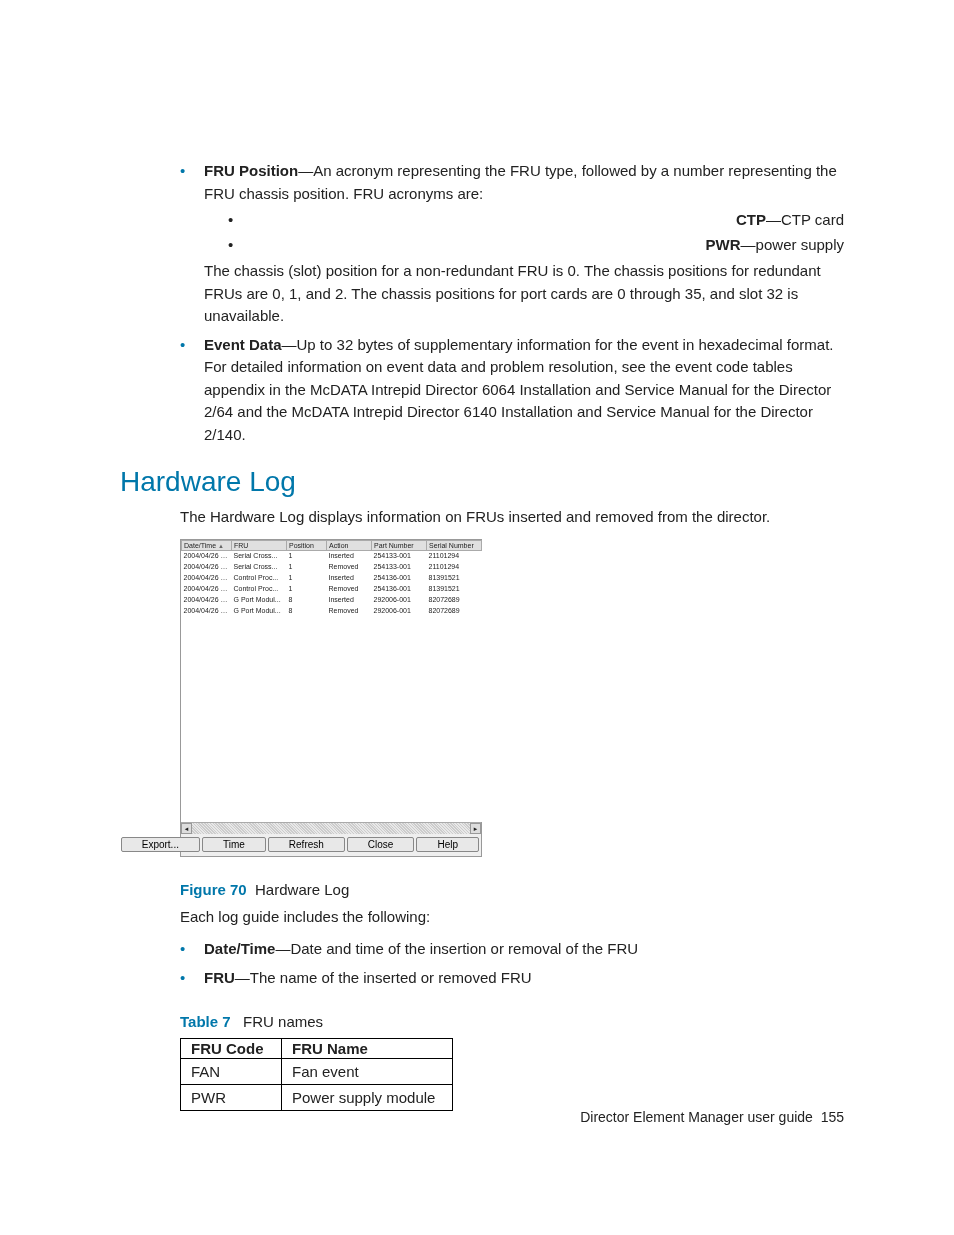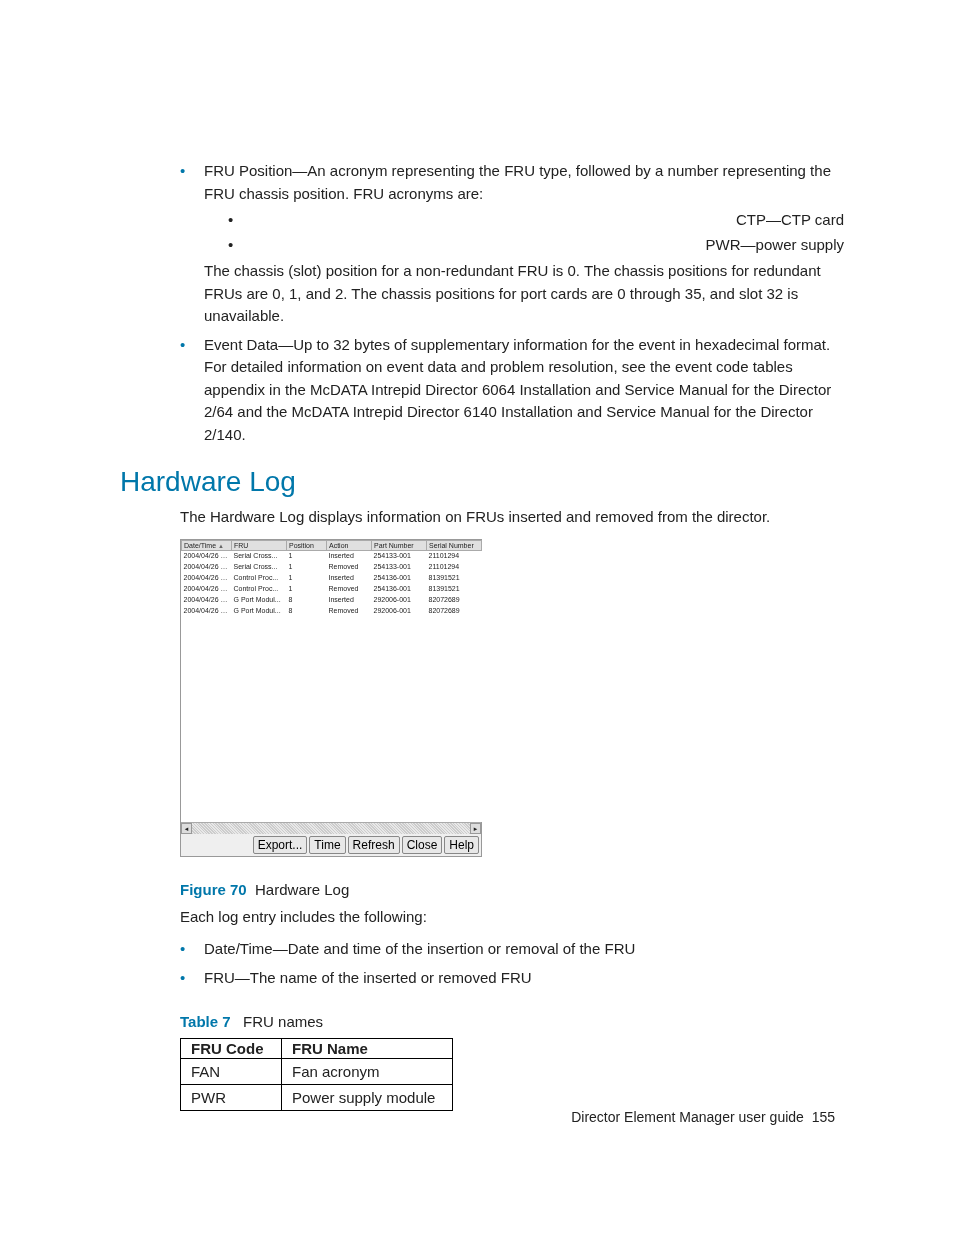--- a/index.html
+++ b/index.html
@@ -49,21 +49,21 @@
     line-height: 1.5;
   }
   ul.level2 > li::before {
     content: "•";
     color: #222;
     position: absolute;
     left: 0;
     top: 0;
     font-size: 15px;
   }
-  .bold { font-weight: normal; }
+  .bold { font-weight: bold; }
   .italic { }
   
   h2.section {
     color: #0077aa;
     font-weight: normal;
     font-size: 28px;
     margin: 20px 0 8px 0;
   }
   .body-text {
     margin: 0 0 10px 60px;
@@ -141,22 +141,22 @@
   .hwlog-buttons {
     height: 20px;
     display: flex;
     justify-content: flex-end;
     align-items: center;
     padding: 1px 2px;
     gap: 2px;
     background: #efefef;
   }
   .hwlog-buttons button {
-    font-size: 12px;
-    padding: 1px 4px;
+    font-size: 10px;
+    padding: 1px 20px;
     background: #e8e8e8;
     border: 1px solid #888;
     border-radius: 2px;
     cursor: pointer;
   }
   .sort-arrow { font-size: 6px; color: #666; }
   
   
   table.fru-names {
     margin: 6px 0 0 60px;
@@ -173,21 +173,21 @@
   table.fru-names td {
     border: 1px solid #000;
     padding: 4px 10px;
   }
   table.fru-names th:first-child, table.fru-names td:first-child { width: 80px; }
   table.fru-names th:last-child, table.fru-names td:last-child { width: 150px; }
 
   .footer {
     position: absolute;
     bottom: 110px;
-    right: 119px;
+    right: 110px;
     font-size: 14px;
   }
 </style>
 </head>
 <body>
 
 <div class="page">
 
   <ul class="level1">
     <li>
@@ -292,21 +292,21 @@
       <button>Close</button>
       <button>Help</button>
     </div>
   </div>
 
   <p class="fig-caption">
     <span class="label">Figure 70</span>
     &nbsp;<span>Hardware Log</span>
   </p>
 
-  <p class="body-text">Each log entry includes the following:</p>
+  <p class="body-text">Each log guide includes the following:</p>
 
   <ul class="level1">
     <li><span class="bold">Date/Time</span><span>—Date and time of the insertion or removal of the FRU</span></li>
     <li><span class="bold">FRU</span><span>—The name of the inserted or removed FRU</span></li>
   </ul>
 
   <p class="tbl-caption">
     <span class="label">Table 7</span>
     &nbsp;&nbsp;<span>FRU names</span>
   </p>
@@ -314,21 +314,21 @@
   <table class="fru-names">
     <thead>
       <tr>
         <th>FRU Code</th>
         <th>FRU Name</th>
       </tr>
     </thead>
     <tbody>
       <tr>
           <td>FAN</td>
-          <td>Fan acronym</td>
+          <td>Fan event</td>
         </tr>
       <tr>
           <td>PWR</td>
           <td>Power supply module</td>
         </tr>
     </tbody>
   </table>
 
   <div class="footer">
     <span>Director Element Manager user guide</span>&nbsp;&nbsp;<span>155</span>

